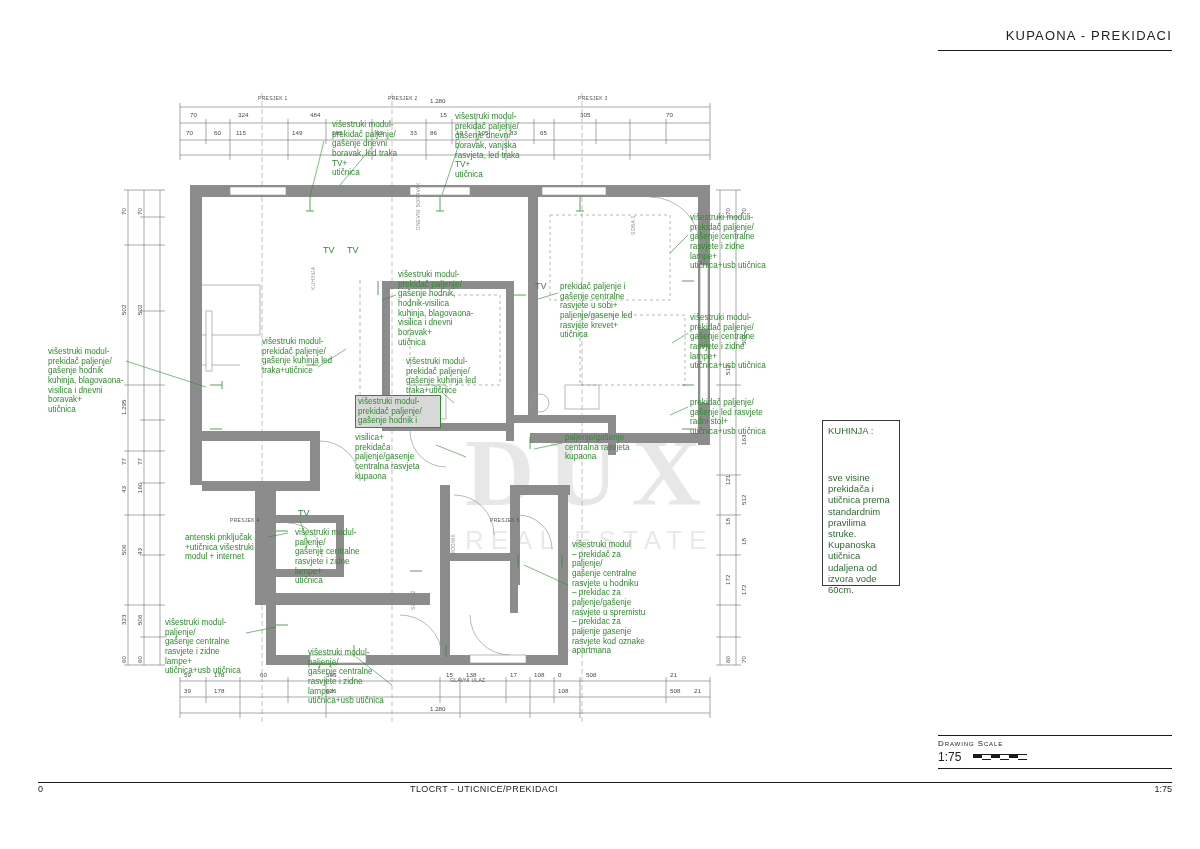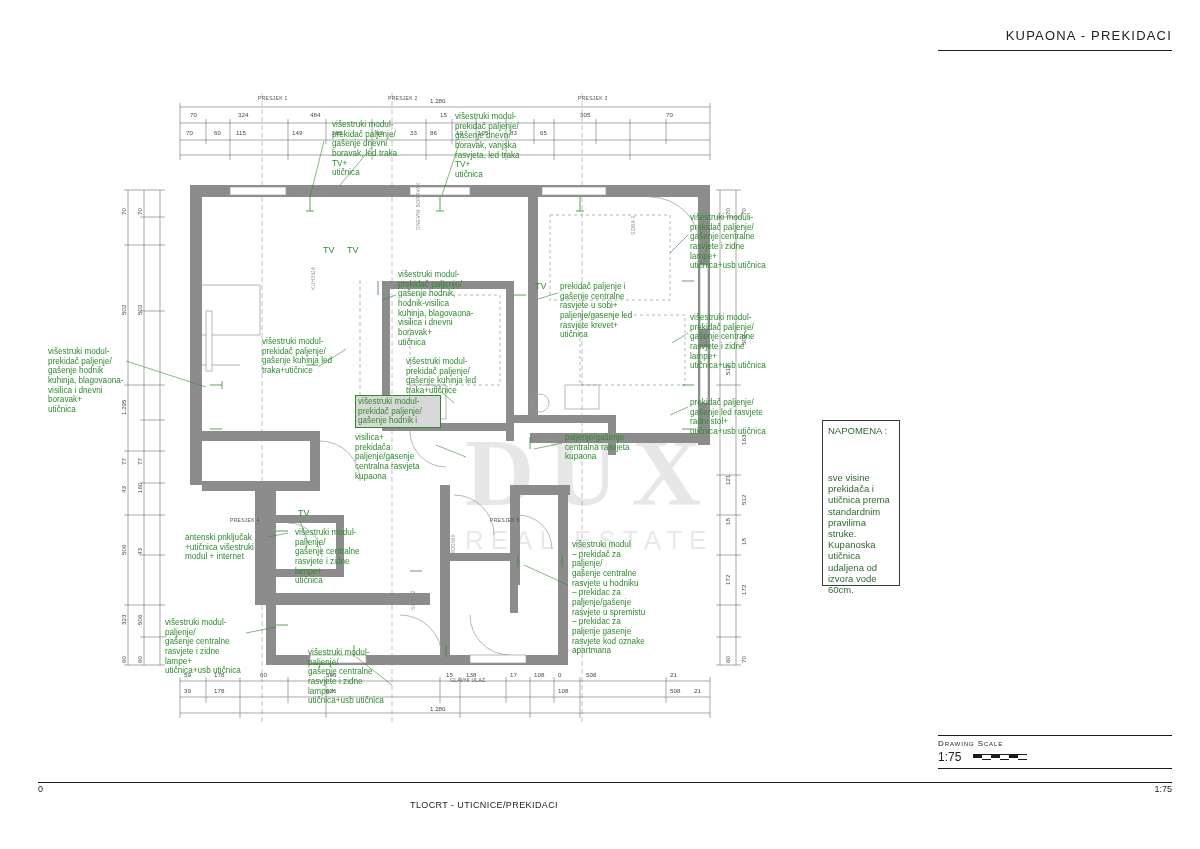--- a/index.html
+++ b/index.html
@@ -9,21 +9,21 @@
   }
   
   .title-main{
     position:absolute;right:28px;top:28px;font-size:13px;letter-spacing:1.2px;
     color:#222;font-variant:small-caps;white-space:nowrap;
   }
   .header-rule{position:absolute;left:938px;right:28px;top:50px;height:1px;background:#1a1a1a;}
   
   .bottom-rule{position:absolute;left:38px;right:28px;top:782px;height:1px;background:#1a1a1a;}
   .bottom-left{position:absolute;left:38px;top:784px;font-size:9px;color:#222;}
-  .bottom-center{position:absolute;left:410px;top:784px;font-size:9px;color:#222;letter-spacing:.4px;margin-top:16px;}
+  .bottom-center{position:absolute;left:410px;top:784px;font-size:9px;color:#222;letter-spacing:.4px;}
   .bottom-right{position:absolute;right:28px;top:784px;font-size:9px;color:#222;}
   
   .scale-box{position:absolute;left:938px;top:735px;width:234px;}
   .scale-rule-top{height:1px;background:#1a1a1a;width:100%;}
   .scale-label{font-size:8px;letter-spacing:.9px;color:#222;margin-top:3px;font-variant:small-caps;}
   .scale-row{display:flex;align-items:center;gap:12px;margin-top:2px;}
   .scale-val{font-size:12px;color:#222;font-variant:small-caps;}
   .scale-bar{display:flex;}
   .scale-bar i{display:block;width:9px;height:4px;}
   .scale-bar i:nth-child(odd){background:#1a1a1a;}
@@ -471,21 +471,21 @@
 paljenje/gašenje
 rasvjete u spremistu
 – prekidac za
 paljenje gasenje
 rasvjete kod oznake
 apartmana</div>
       </div>
   </div>
 
   <div class="note-box">
-    <div class="note-title">NAPOMENA :</div>
+    <div class="note-title">KUHINJA :</div>
     <div class="note-body">sve visine prekidača i utičnica prema standardnim pravilima struke. Kupanoska utičnica udaljena od izvora vode 60cm.</div>
   </div>
 
   <div class="scale-box">
     <div class="scale-rule-top"></div>
     <div class="scale-label">Drawing Scale</div>
     <div class="scale-row">
       <div class="scale-val">1:75</div>
       <div class="scale-bar">
         <i></i>

